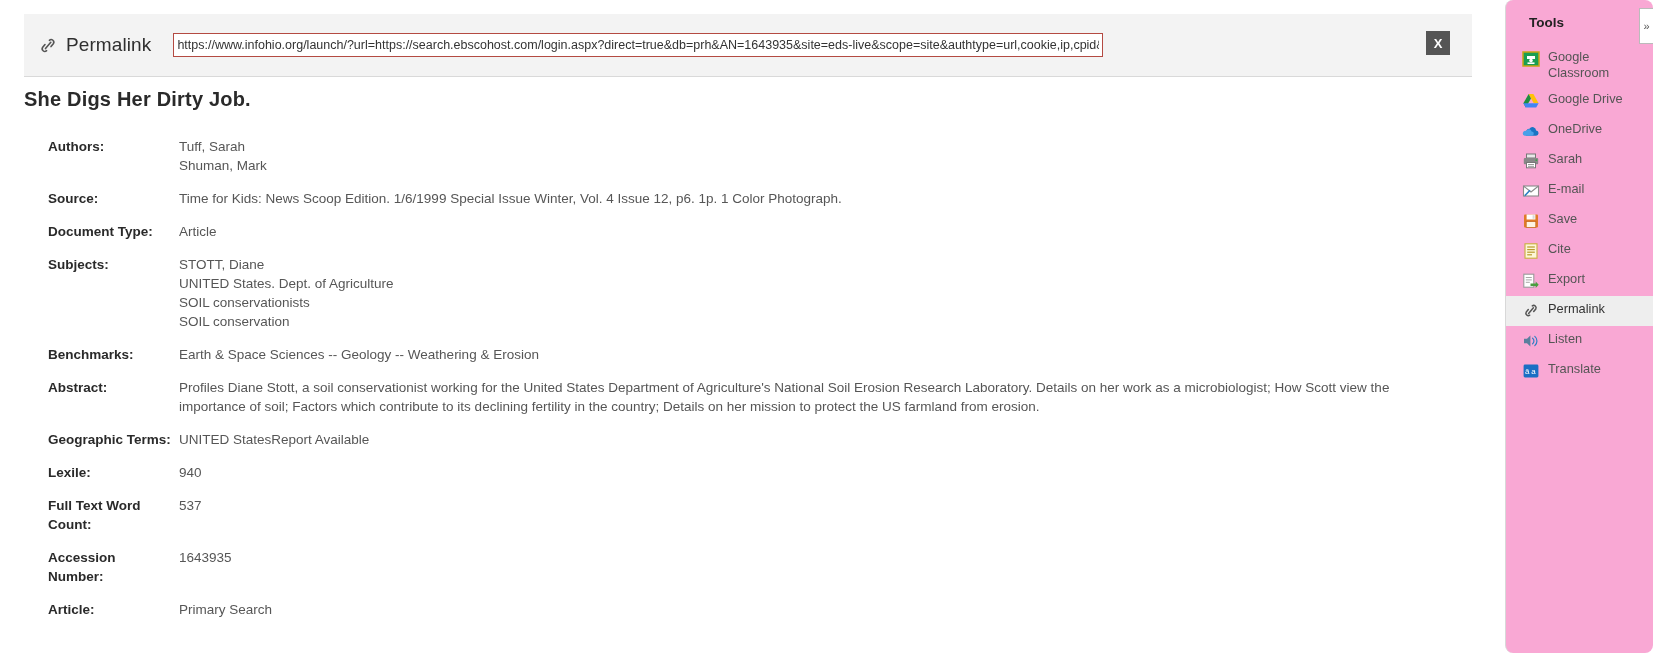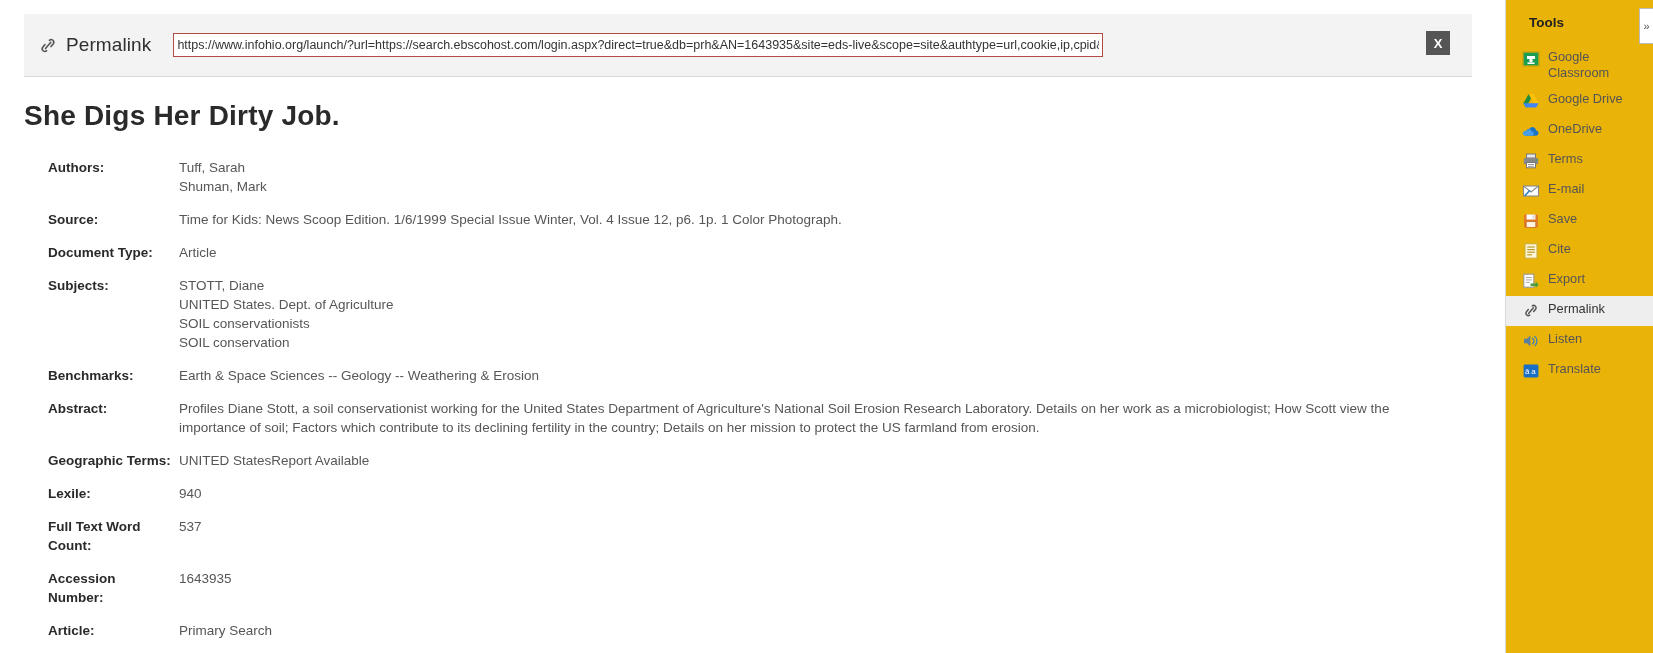--- a/index.html
+++ b/index.html
@@ -89,24 +89,24 @@
     font-family: "Liberation Sans", sans-serif;
   }
 
   
   .record {
     position: absolute;
     left: 24px; top: 88px;
     width: 1448px;
   }
   .record-title {
-    font-size: 28px;
+    font-size: 20px;
     font-weight: bold;
     color: #2a2a2a;
-    margin: 12px 0 26px 0;
+    margin: 0 0 26px 0;
     letter-spacing: .2px;
   }
   .fields { width: 100%; margin-left: 24px; }
   .field-row {
     display: flex;
     align-items: flex-start;
     margin-bottom: 14px;
   }
   .field-label {
     flex: 0 0 131px;
@@ -123,22 +123,23 @@
     line-height: 19px;
   }
   .field-value .line { display: block; }
   .field-value.abstract { max-width: 1240px; }
 
   
   .tools-col {
     position: relative;
     width: 148px;
     height: 653px;
-    background: #eab308;
+    background: #f9a8d4;
     border-left: 1px solid #d8d8d8;
+    border-radius: 8px;
   }
   .tools-header {
     position: relative;
     height: 44px;
     display: flex;
     align-items: center;
     padding-left: 23px;
   }
   .tools-title {
     font-size: 13.5px;
@@ -328,21 +329,21 @@
           <span class="tool-icon">
             <svg width="18" height="18" viewBox="0 0 18 18">
               <rect x="4.5" y="2" width="9" height="4" fill="#e8e8e8" stroke="#777" stroke-width="1"></rect>
               <rect x="1.8" y="6" width="14.4" height="6.2" rx="1" fill="#888888"></rect>
               <rect x="4.5" y="10.5" width="9" height="5.3" fill="#ffffff" stroke="#777" stroke-width="1"></rect>
               <rect x="6" y="12" width="6" height="1" fill="#999"></rect>
               <rect x="6" y="13.8" width="6" height="1" fill="#999"></rect>
               <circle cx="14.3" cy="8.2" r="0.9" fill="#3ea24a"></circle>
             </svg>
           </span>
-          <span class="tool-label">Terms</span>
+          <span class="tool-label">Sarah</span>
         </div>
         <div class="tool-item">
           <span class="tool-icon">
             <svg width="18" height="18" viewBox="0 0 18 18">
               <rect x="1.5" y="4" width="15" height="10" fill="#ffffff" stroke="#8a8a8a" stroke-width="1.1"></rect>
               <polyline points="1.5,4 9,10 16.5,4" fill="none" stroke="#8a8a8a" stroke-width="1.1"></polyline>
               <path d="M3 13.5 L8 8.2" stroke="#2d7ec4" stroke-width="1.6" fill="none"></path>
               <polygon points="2.2,14.4 4.2,13.7 3,12.5" fill="#2d7ec4"></polygon>
             </svg>
           </span>

